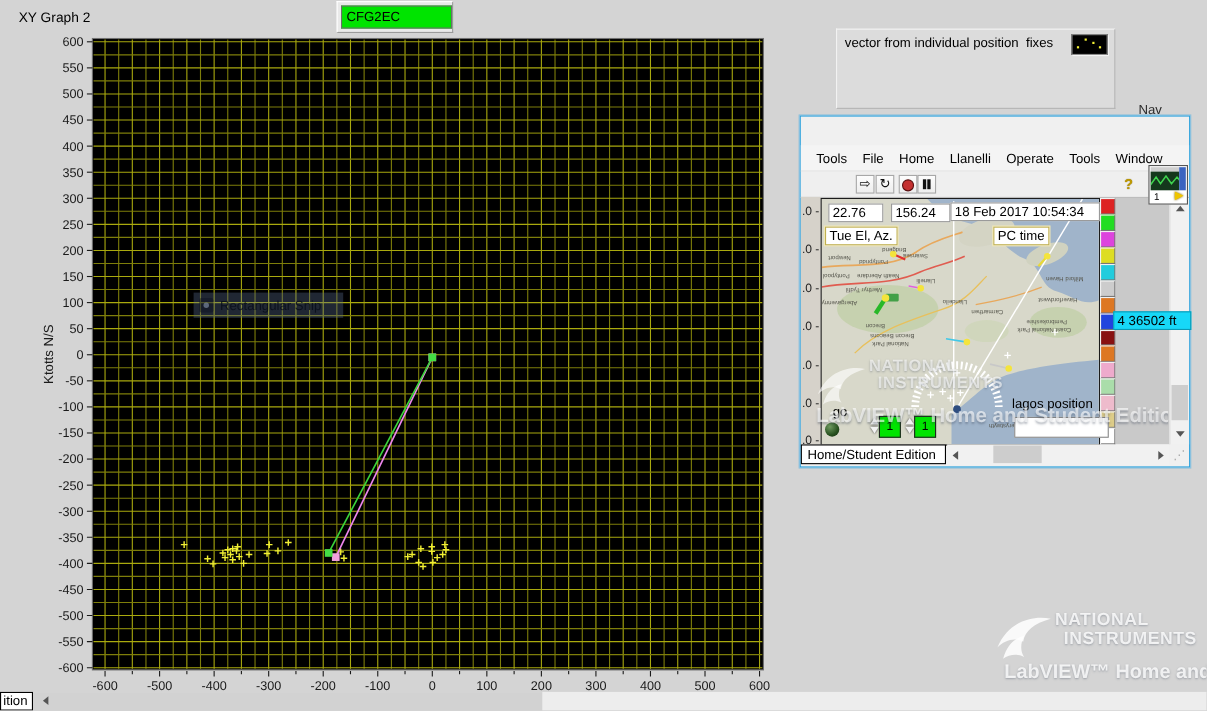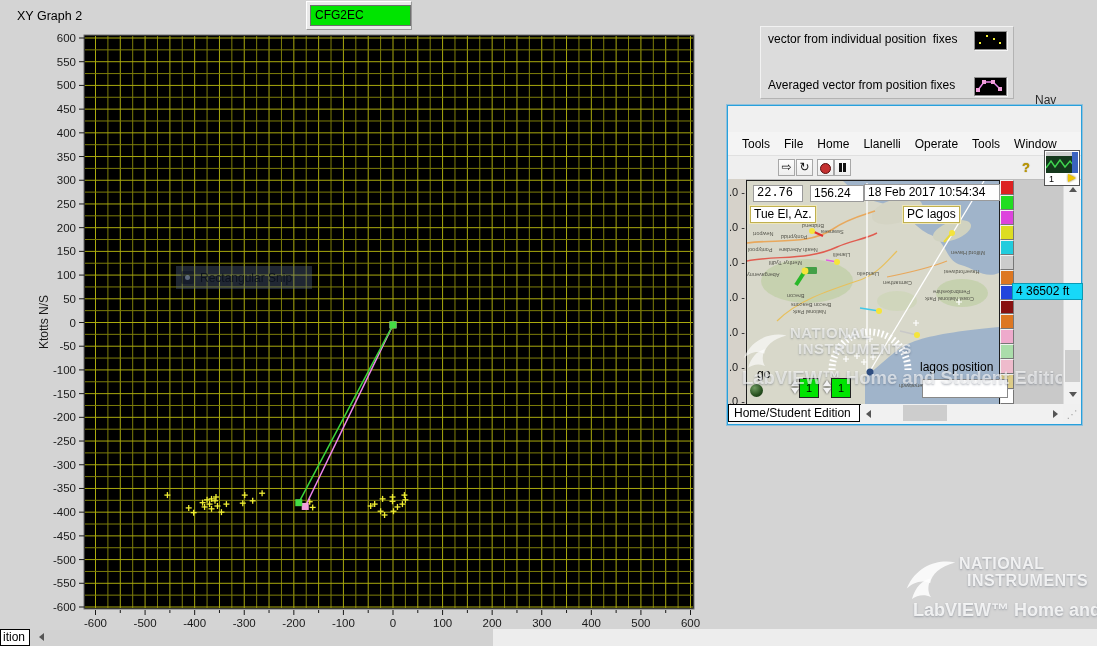--- a/index.html
+++ b/index.html
@@ -400,34 +400,20 @@
       <svg width="29" height="15">
         <g fill="#f0ee34">
             <rect x="4" y="10" width="2" height="2"></rect>
             <rect x="11" y="3" width="2" height="2"></rect>
             <rect x="18" y="6" width="2" height="2"></rect>
             <rect x="24" y="10" width="2" height="2"></rect>
           </g>
       </svg>
     </span>
   </div>
-  <div class="legend-row" style="top:48px;">
-    <span class="legend-label">Averaged vector from position fixes</span>
-    <span class="legend-swatch">
-      <svg width="29" height="15">
-        <polyline points="3,12 9,4 18,4 25,11" fill="none" stroke="#ee86ee" stroke-width="1.4"></polyline>
-        <g fill="#f2a0dc">
-            <rect x="1" y="10" width="4" height="4"></rect>
-            <rect x="7" y="2" width="4" height="4"></rect>
-            <rect x="16" y="2" width="4" height="4"></rect>
-            <rect x="23" y="9" width="4" height="4"></rect>
-          </g>
-      </svg>
-    </span>
-  </div>
 </div>
 
 <span class="abs" id="nav-partial">Nav</span>
 
 <div class="abs" id="vi-window">
 
   <div class="abs" id="menubar">
       <span class="menu-item">Tools</span>
       <span class="menu-item">File</span>
       <span class="menu-item">Home</span>
@@ -552,25 +538,25 @@
       <div class="swatch" style="background: rgb(255, 255, 255);"></div>
     </div>
   <div class="abs" id="gray-panel"></div>
 
   <div class="abs" id="v-scroll">
     <span class="tri tri-up"></span>
     <span class="tri tri-down"></span>
     <span class="abs" id="v-thumb"></span>
   </div>
 
-  <span class="vbox" style="left:25px;top:79px;width:42px;font-family:Liberation Mono, monospace;">22.76</span>
+  <span class="vbox" style="left:25px;top:79px;width:42px;">22.76</span>
   <span class="vbox" style="left:82px;top:79px;width:46px;">156.24</span>
   <span class="vbox ylabel-box" style="left:22px;top:100px;">Tue El, Az.</span>
   <span class="vbox" style="left:136px;top:78px;width:128px;">18 Feb 2017 10:54:34</span>
-  <span class="vbox ylabel-box" style="left:175px;top:100px;">PC lagos</span>
+  <span class="vbox ylabel-box" style="left:175px;top:100px;">PC time</span>
   <span class="vbox" id="alt-box" style="left:284px;top:177px;width:63px;">4  36502 ft</span>
 
   <span id="callsign-label" style="left:192px;top:254px;">lagos position</span>
   <span id="callsign-box" style="left:194px;top:273px;"></span>
 
   <span id="go-label" style="left:29px;top:261px;">go</span>
   <span id="go-ball" style="left:22px;top:278px;"></span>
   <span class="spinner" style="left:62px;top:272px;">
       <b class="up"></b>
       <b class="dn"></b>

